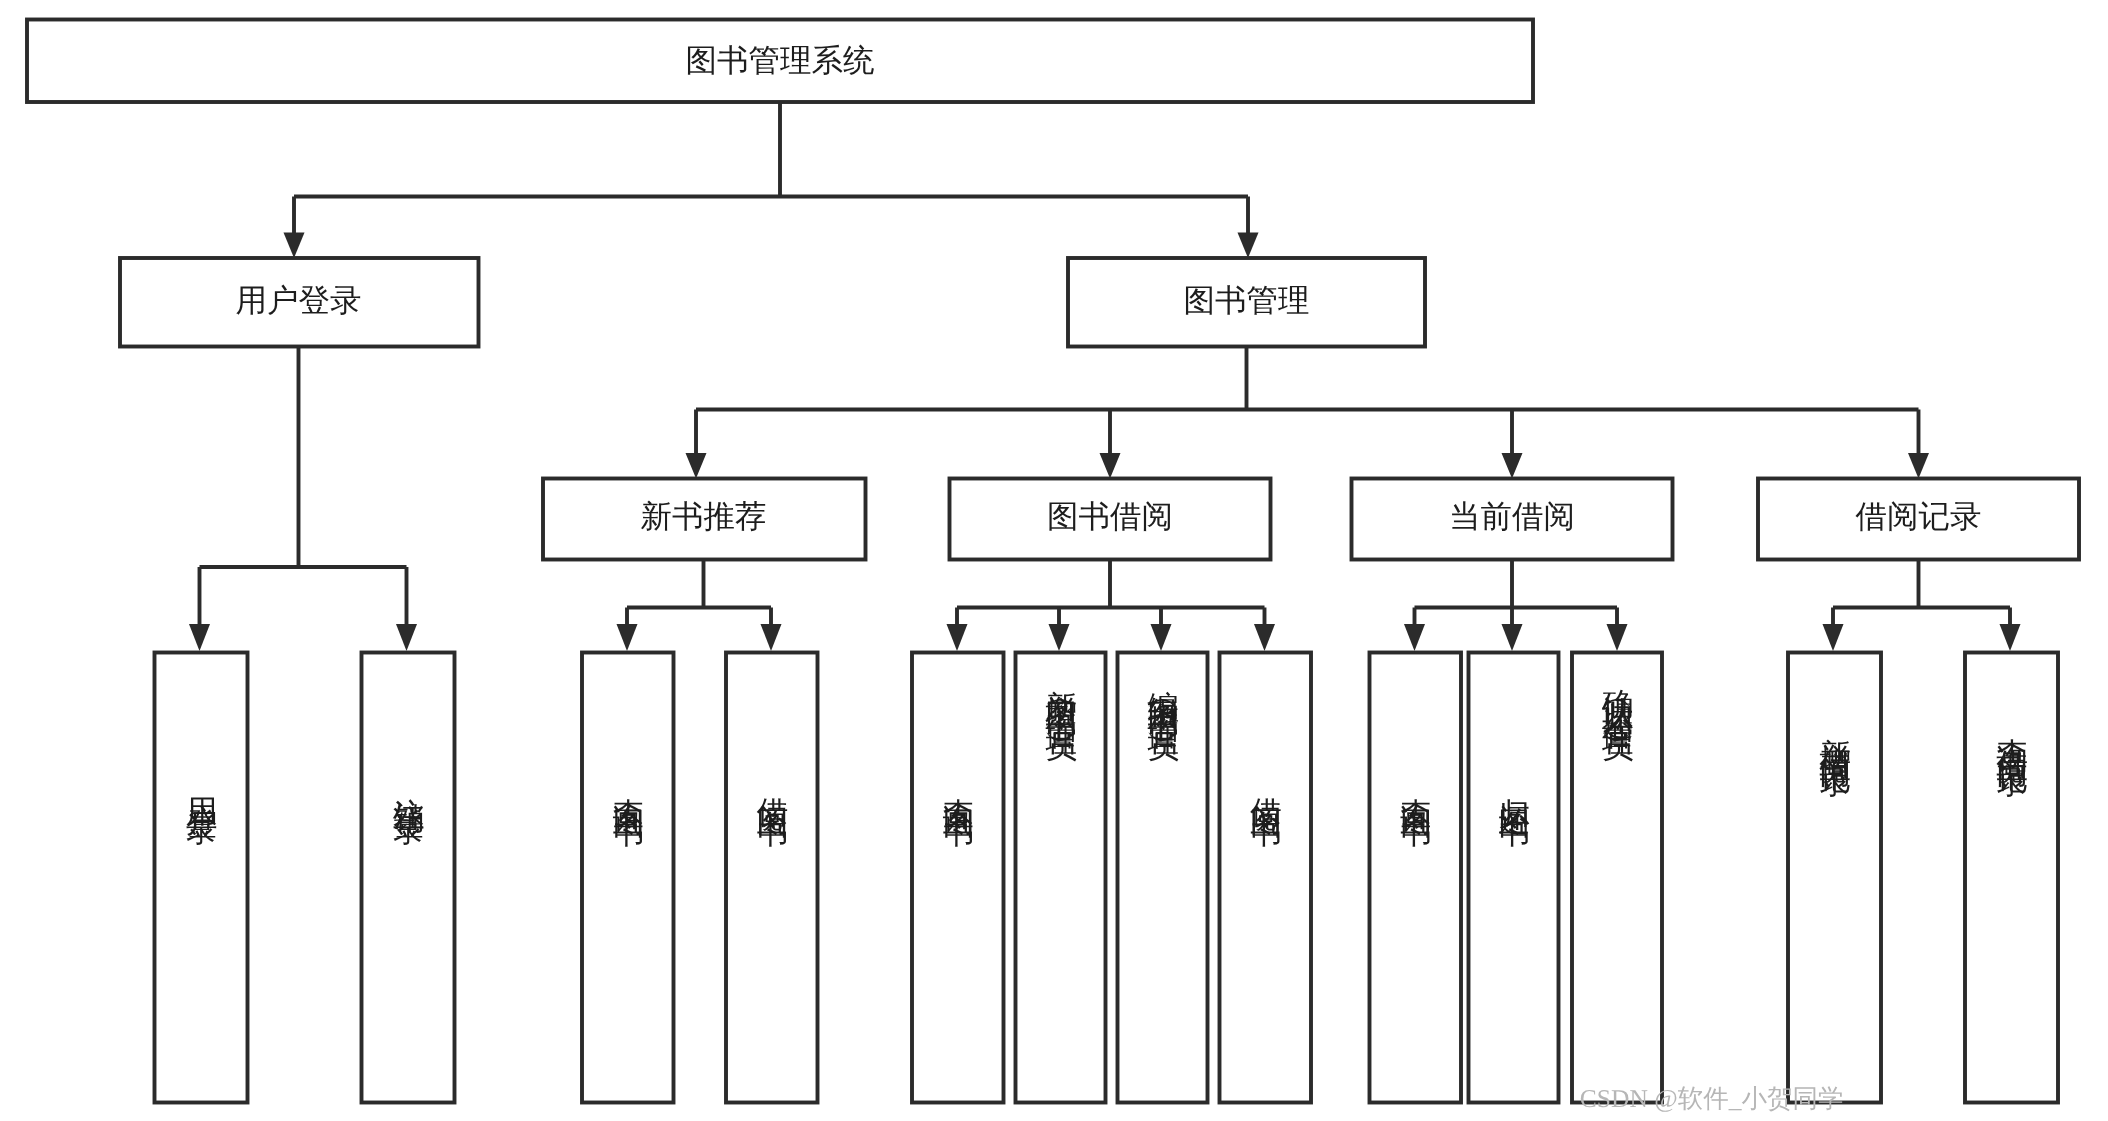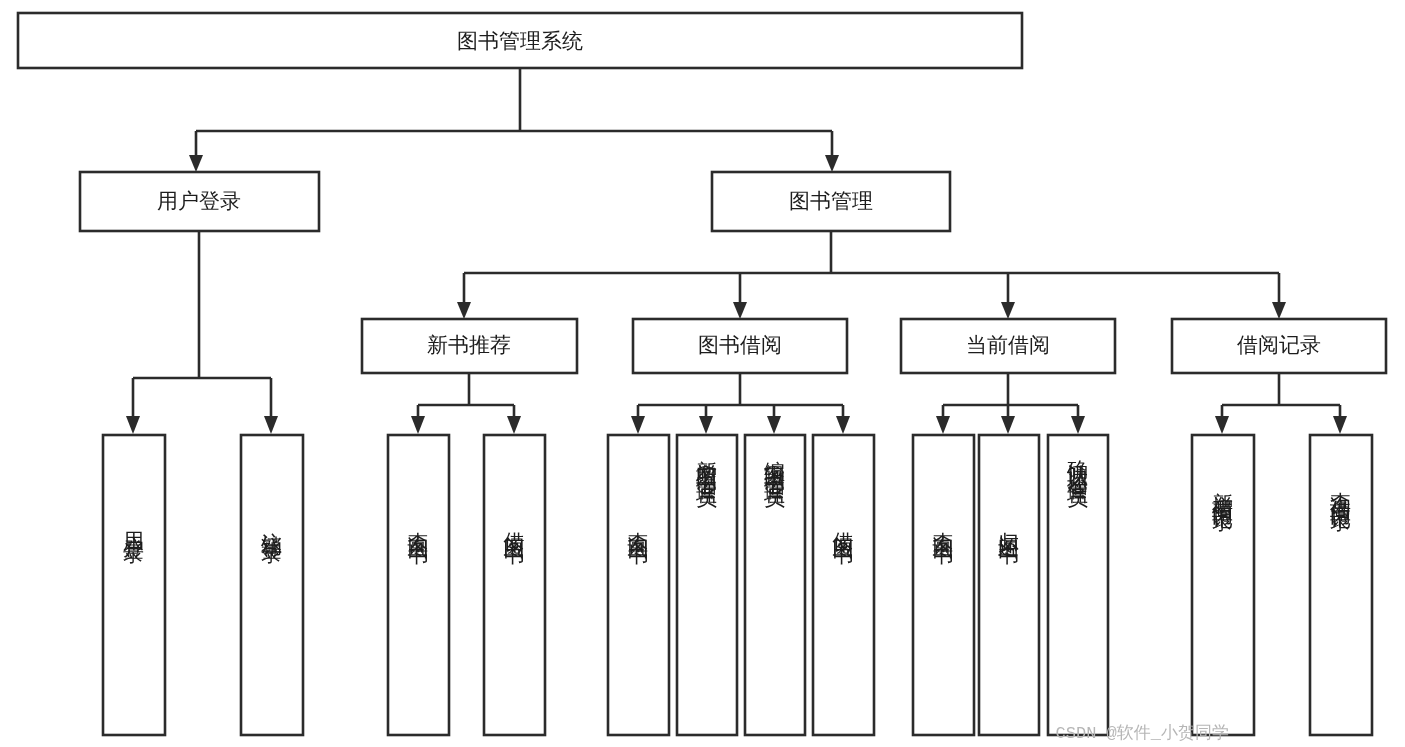--- a/index.html
+++ b/index.html
@@ -65,21 +65,21 @@
     line-height: 1.0;
     color: #1d1d1d;
     letter-spacing: 4px;
     white-space: nowrap;
     text-align: center;
   }
   .watermark {
     position: absolute;
     right: 6px;
     bottom: 3px;
-    font-family: Liberation Mono, monospace;
+    font-family: Liberation Serif, serif;
     font-size: 17px;
     color: #b6b6b6;
     white-space: nowrap;
     user-select: none;
   }
 </style>
 </head>
 <body>
 
 <div id="diagram-root">

